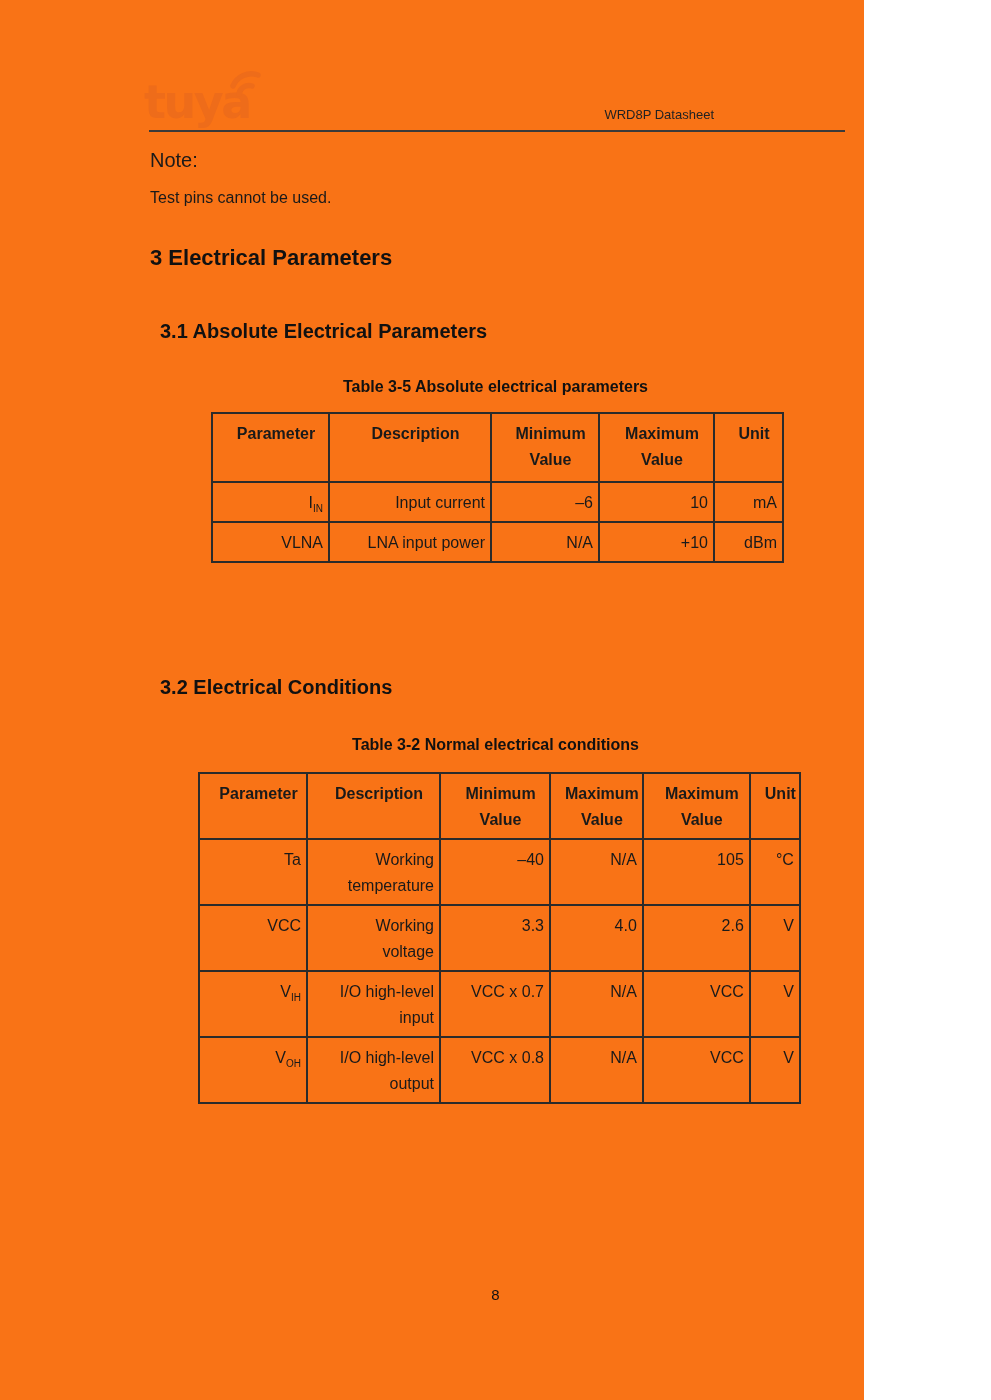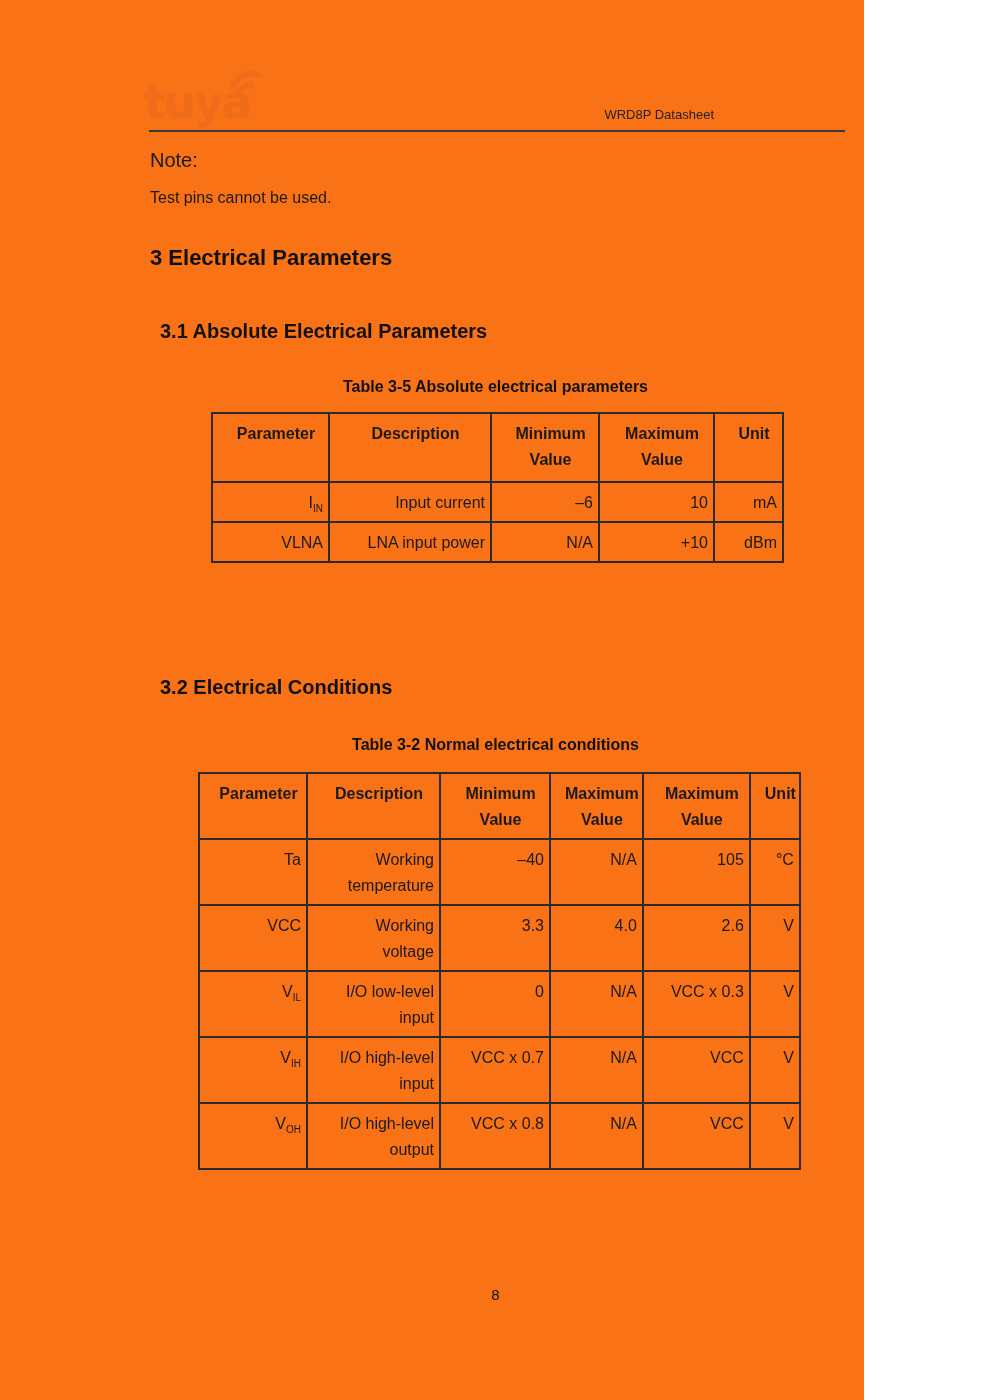--- a/index.html
+++ b/index.html
@@ -157,28 +157,20 @@
     </tr>
     <tr class="data">
       <td><span>VCC</span><sub></sub></td>
       <td>Working voltage</td>
       <td>3.3</td>
       <td>4.0</td>
       <td>2.6</td>
       <td>V</td>
     </tr>
     <tr class="data">
-      <td><span>V</span><sub>IL</sub></td>
-      <td>I/O low-level input</td>
-      <td>0</td>
-      <td>N/A</td>
-      <td>VCC x 0.3</td>
-      <td>V</td>
-    </tr>
-    <tr class="data">
       <td><span>V</span><sub>IH</sub></td>
       <td>I/O high-level input</td>
       <td>VCC x 0.7</td>
       <td>N/A</td>
       <td>VCC</td>
       <td>V</td>
     </tr>
     <tr class="data">
       <td><span>V</span><sub>OH</sub></td>
       <td>I/O high-level output</td>

